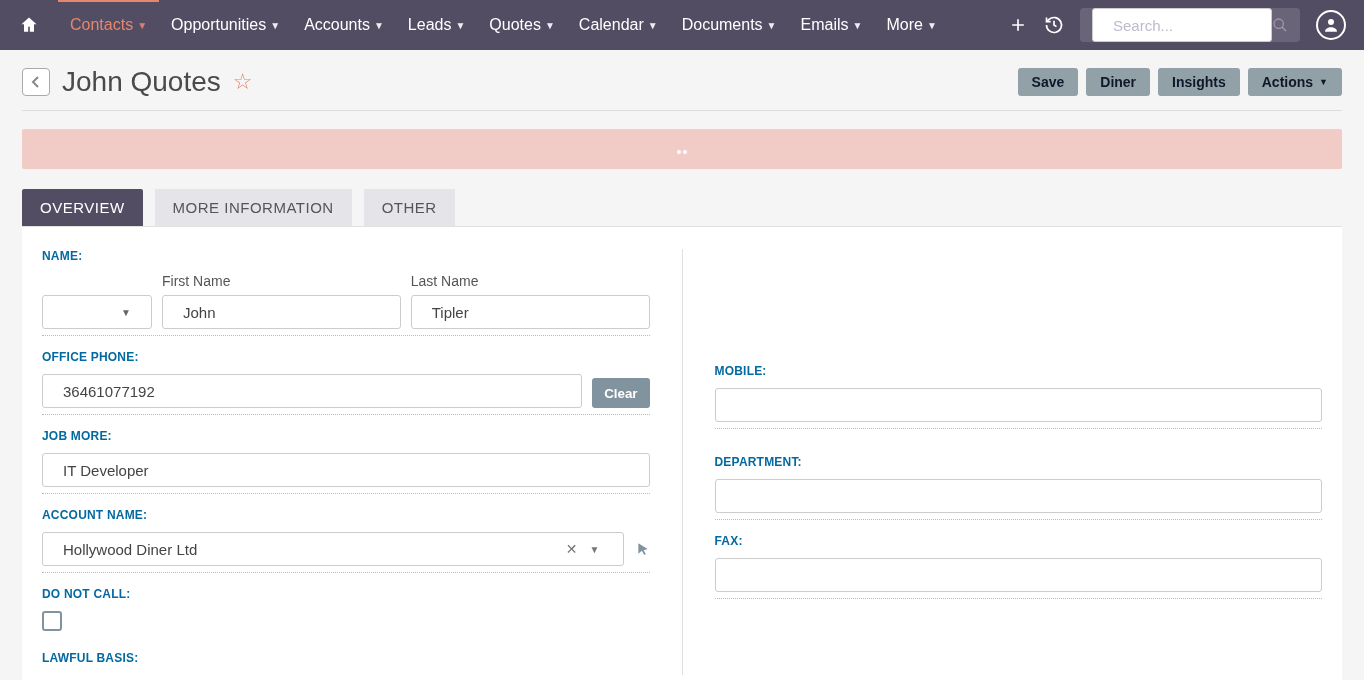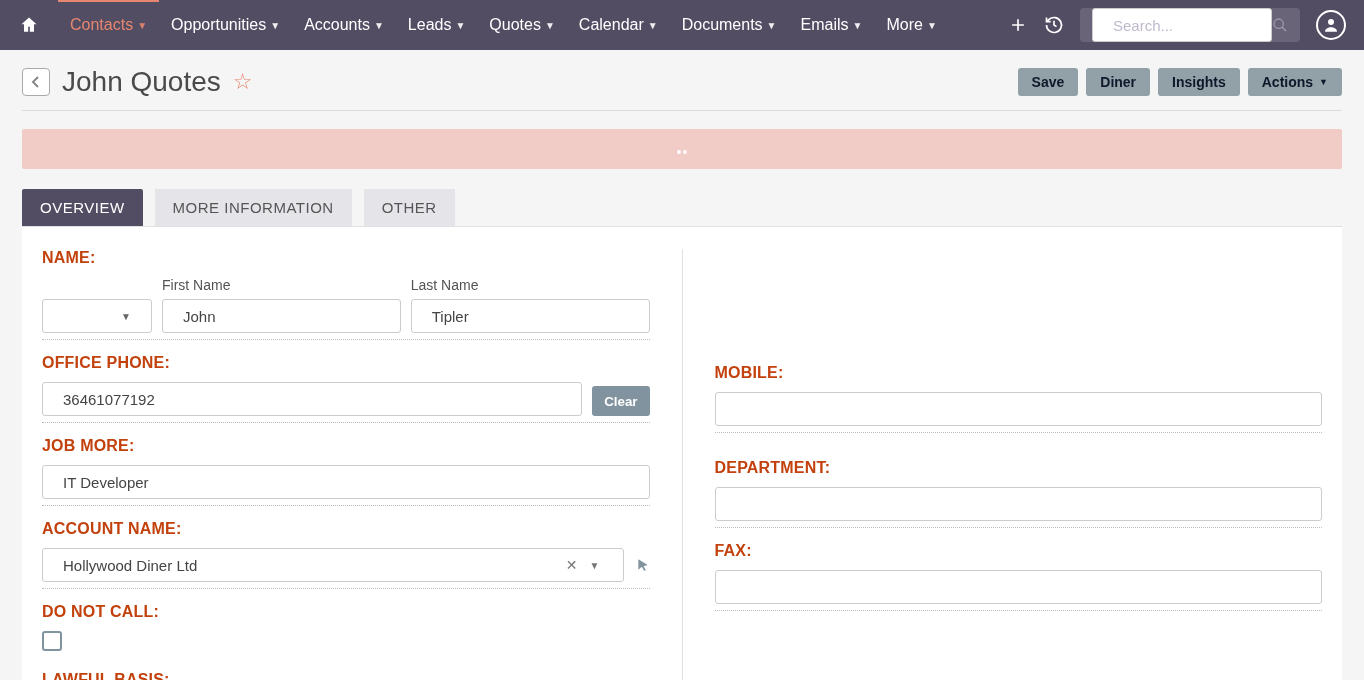--- a/index.html
+++ b/index.html
@@ -44,21 +44,21 @@
   .tab.inactive { background:#e5e4e8; color:#555; margin-left:0; }
   .tab + .tab { margin-left: 12px; }
 
   
   .panel { background:#fff; border-top:1px solid #e0e0e0; padding: 22px 20px 0 20px; height: 480px; overflow:hidden; }
   .columns { display:flex; gap:0; }
   .col { flex:1; padding: 0 16px; }
   .col.left { border-right: 1px solid #e0e0e0; padding-left:0; padding-right:32px; }
   .col.right { padding-left:32px; padding-right:0; }
   .field { margin-bottom: 6px; }
-  .field-label { font-size: 16px; font-weight:700; color:#c2410c; letter-spacing:.2px; margin-bottom: 10px; display:block; }
+  .field-label { font-size: 12px; font-weight:700; color:#0369a1; letter-spacing:.2px; margin-bottom: 10px; display:block; }
   .dotted { border-bottom: 1px dotted #bbb; height:1px; margin-top: 6px; margin-bottom: 6px; }
   .row { display:flex; gap:10px; align-items:flex-end; }
   .sub-label { font-size: 14px; color:#555; margin-bottom:6px; display:block; }
   input[type=text], .select-box, .combo { height: 34px; border:1px solid #ccc; border-radius:3px; padding: 0 20px; font-size:15px; color:#444; outline:none; width:100%; background:#fff; }
   .select-box { width:110px; display:flex; align-items:center; justify-content:flex-end; cursor:pointer; }
   .clear-btn { background:#8293a0; color:#fff; font-weight:600; border:none; border-radius:3px; height:30px; padding:0 12px; cursor:pointer; }
   .combo-wrap { position:relative; display:flex; align-items:center; gap:10px; }
   .combo { flex:1; padding-right:60px; }
   .combo-icons { position:absolute; right:64px; display:flex; gap:12px; align-items:center; color:#777; }
   .combo-icons .x, .combo-icons .cd { cursor:pointer; font-size:14px; }

